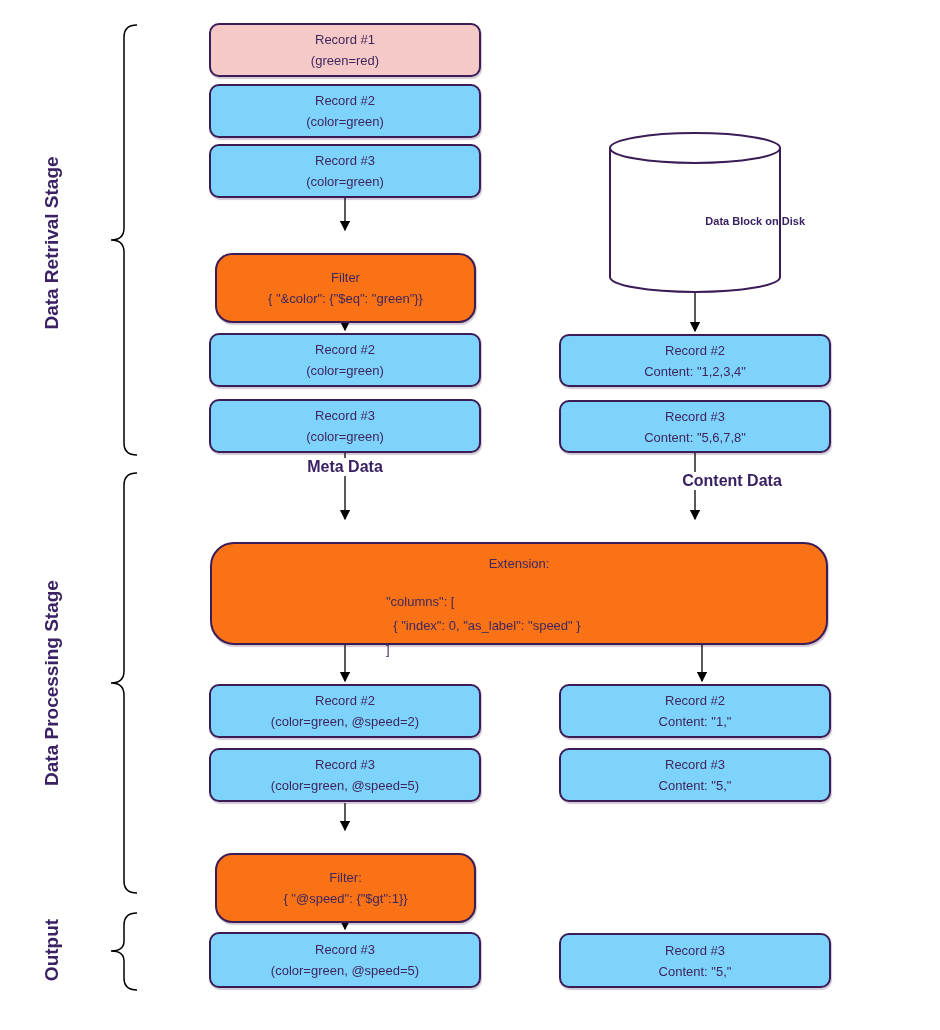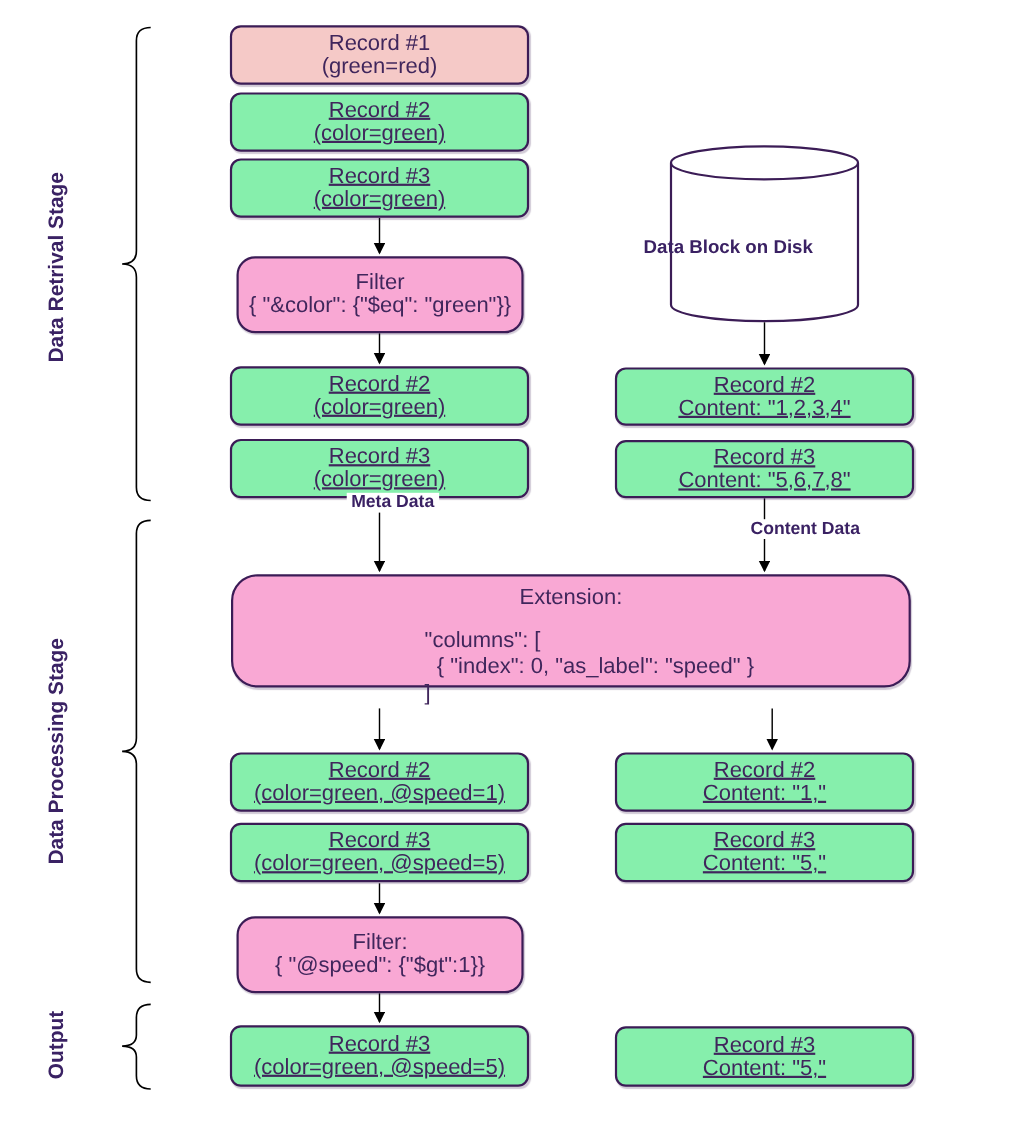--- a/index.html
+++ b/index.html
@@ -5,39 +5,39 @@
   html,body{margin:0;padding:0;background:#fff;}
   .canvas{
     position:relative;width:940px;height:1030px;background:#ffffff;
     font-family:"Liberation Sans",sans-serif;overflow:hidden;
   }
   svg.layer{position:absolute;left:0;top:0;z-index:1;}
   .box{
     position:absolute;z-index:2;box-sizing:border-box;
     border:2px solid #3b1c56;border-radius:10px;
     display:flex;flex-direction:column;align-items:center;justify-content:center;
-    text-align:center;font-size:20px;line-height:21px;color:#40265c;
+    text-align:center;font-size:13px;line-height:21px;color:#40265c;
     box-shadow:1px 1.5px 1px rgba(45,14,68,0.22);
   }
-  .green{background:#86efac;text-decoration:underline;}
+  .green{background:#7dd3fc;}
   .pink{background:#f5c9c7;}
-  .white{background:#f9a8d4;}
+  .white{background:#f97316;margin-top:20px;}
   .filter{border-radius:17px;}
   .ext{border-radius:24px;display:block;}
   .ext-title{position:absolute;left:0;top:9px;width:100%;text-align:center;}
   .ext-code{position:absolute;left:174px;top:46px;text-align:left;}
   .ext-code div{white-space:pre;height:24px;line-height:24px;}
   .flow-label{
     position:absolute;z-index:3;transform:translateX(-50%);
     background:#ffffff;padding:0 4px;font-weight:bold;font-size:16px;color:#3a2163;
     white-space:nowrap;
   }
   .disk-label{
-    position:absolute;z-index:2;width:220px;text-align:left;
-    font-weight:bold;font-size:17px;color:#3a2163;
+    position:absolute;z-index:2;width:220px;text-align:right;
+    font-weight:bold;font-size:11px;color:#3a2163;
   }
   .stage-label{
     position:absolute;z-index:2;height:22px;line-height:22px;text-align:center;
     font-weight:bold;font-size:19px;color:#3a2264;transform:rotate(-90deg);
     white-space:nowrap;
   }
 </style>
 </head>
 <body>
 
@@ -101,35 +101,35 @@
 
   <div class="box green" style="left:559px;top:334px;width:272px;height:53px;">
     <div>Record #2</div>
     <div>Content: "1,2,3,4"</div>
   </div>
   <div class="box green" style="left:559px;top:400px;width:272px;height:53px;">
     <div>Record #3</div>
     <div>Content: "5,6,7,8"</div>
   </div>
 
-  <div class="flow-label" style="left:345px;top:448px;margin-left:12px;">Meta Data</div>
+  <div class="flow-label" style="left:345px;top:458px;">Meta Data</div>
   <div class="flow-label" style="left:732px;top:472px;">Content Data</div>
 
   <div class="box white ext" style="left:210px;top:522px;width:618px;height:103px;">
     <div class="ext-title">Extension:</div>
     <div class="ext-code">
       <div>"columns": [</div>
       <div>  { "index": 0, "as_label": "speed" }</div>
       <div>]</div>
     </div>
   </div>
 
   <div class="box green" style="left:209px;top:684px;width:272px;height:54px;">
     <div>Record #2</div>
-    <div>(color=green, @speed=1)</div>
+    <div>(color=green, @speed=2)</div>
   </div>
   <div class="box green" style="left:209px;top:748px;width:272px;height:54px;">
     <div>Record #3</div>
     <div>(color=green, @speed=5)</div>
   </div>
 
   <div class="box green" style="left:559px;top:684px;width:272px;height:54px;">
     <div>Record #2</div>
     <div>Content: "1,"</div>
   </div>

